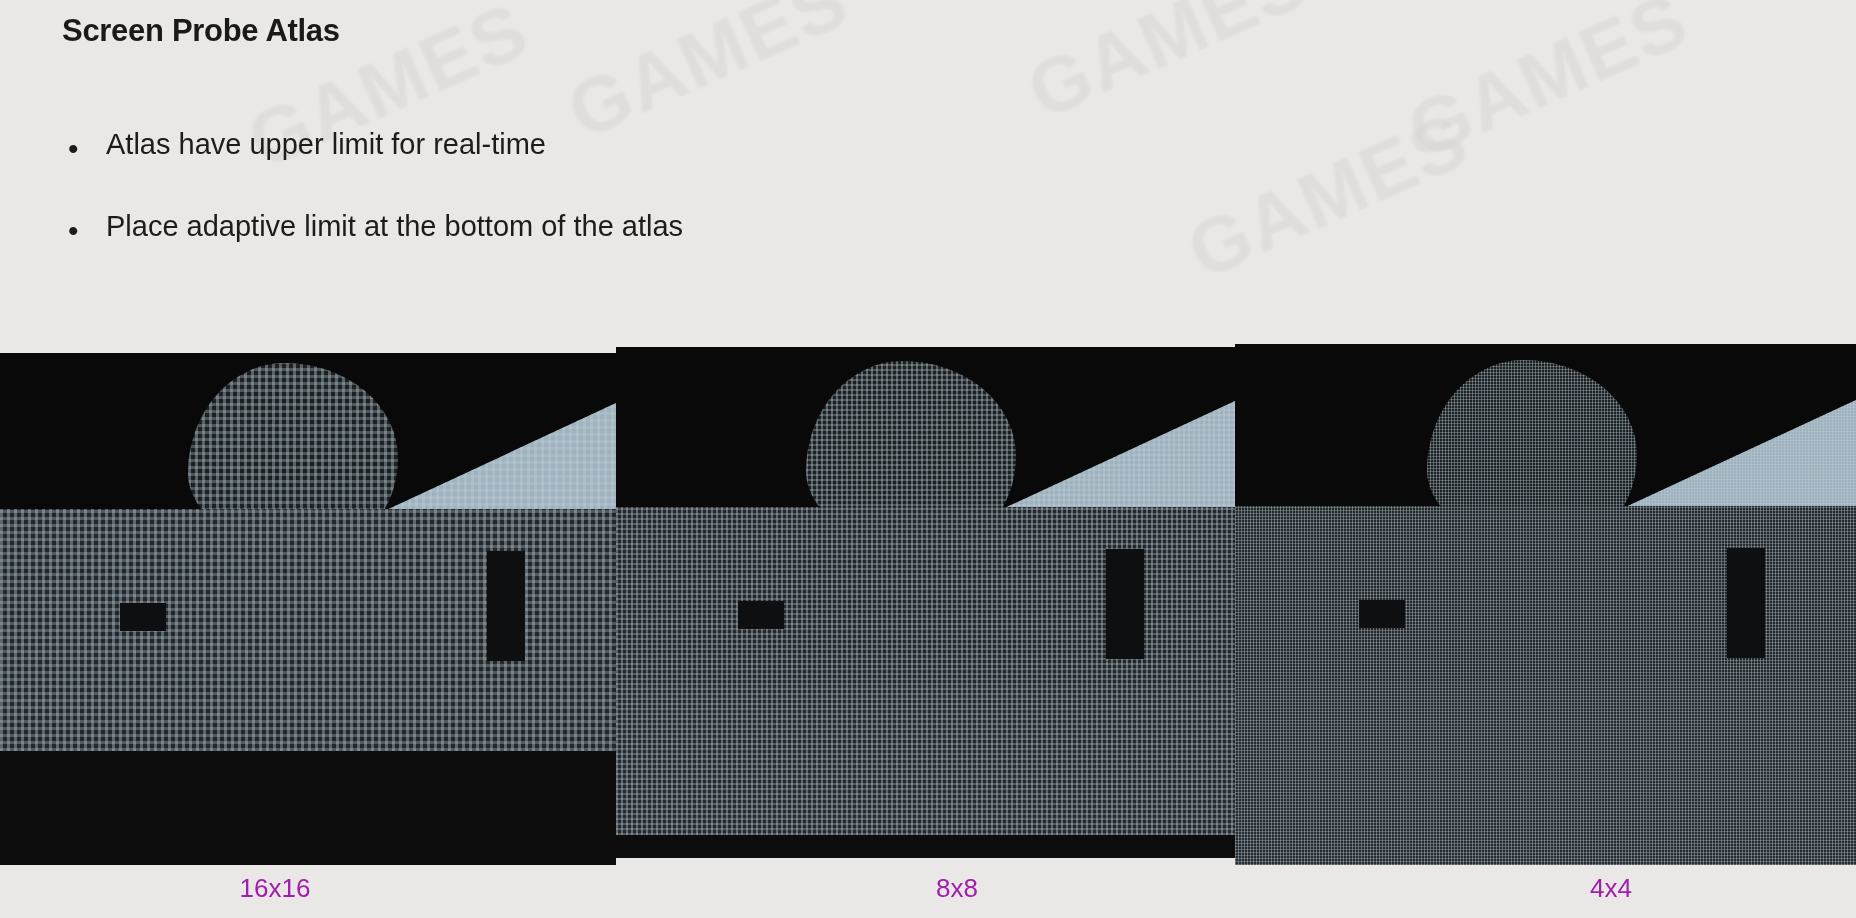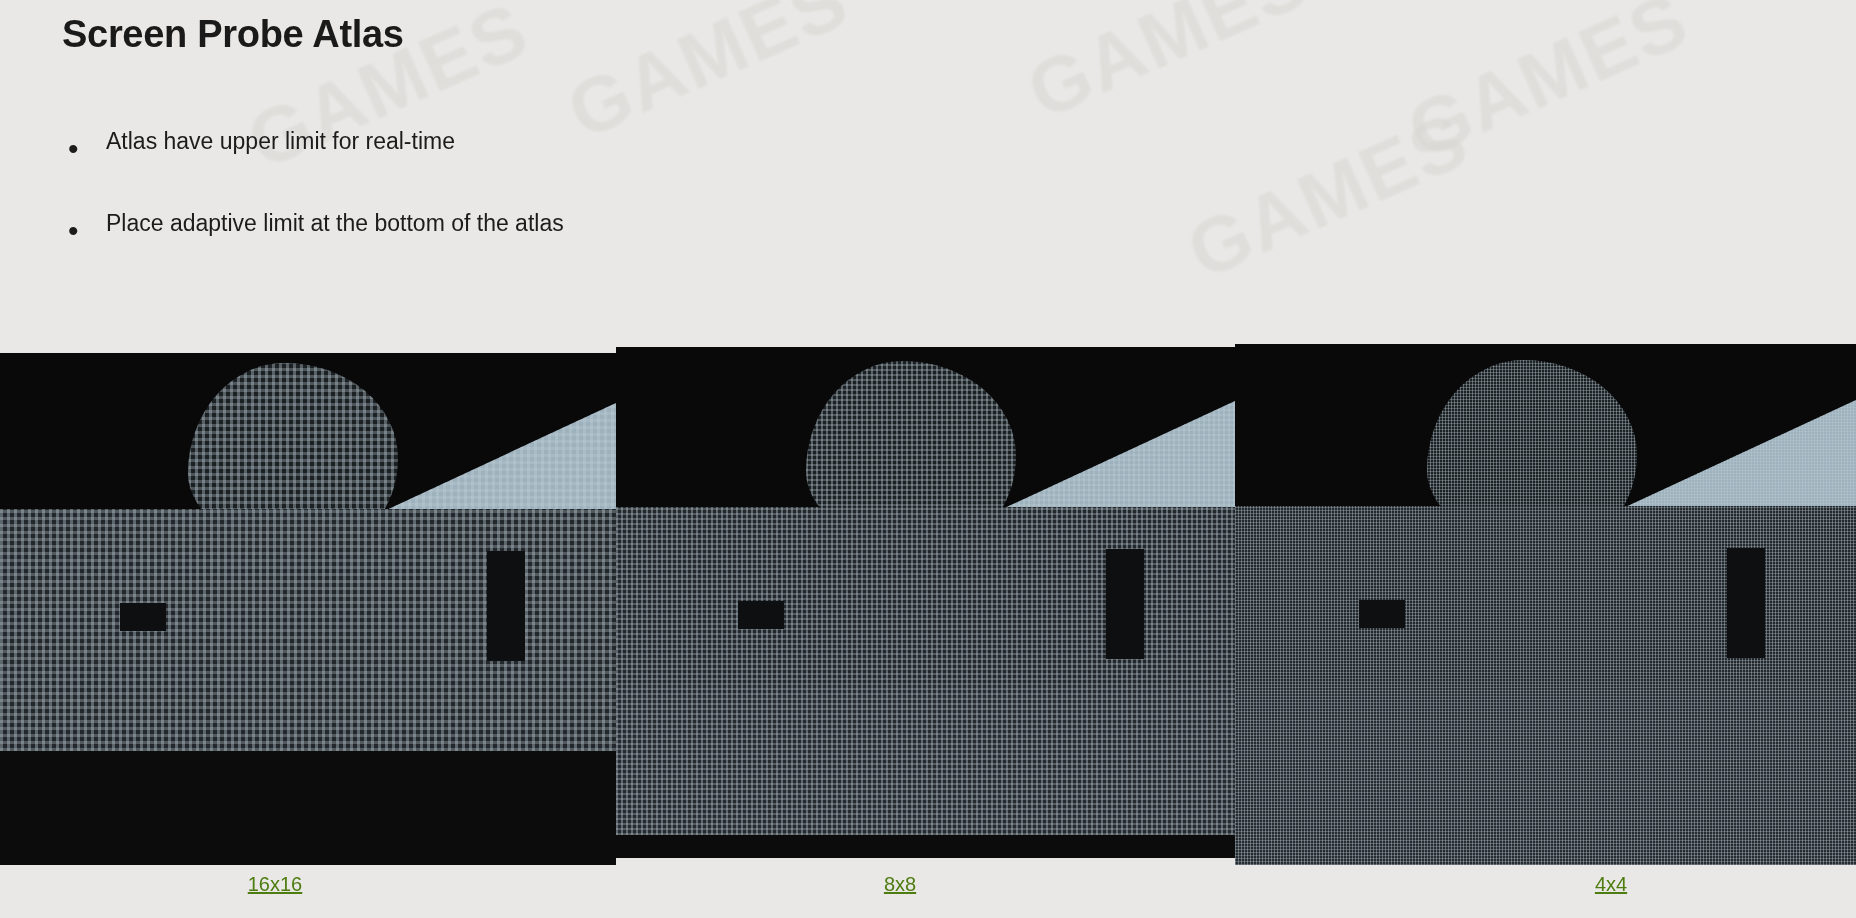--- a/index.html
+++ b/index.html
@@ -32,36 +32,36 @@
   .wm-a{ left:240px;  top:40px;  font-size:78px; transform:rotate(-24deg); }
   .wm-b{ left:560px;  top:10px;  font-size:78px; transform:rotate(-24deg); }
   .wm-c{ left:1020px; top:-10px; font-size:78px; transform:rotate(-24deg); }
   .wm-d{ left:1400px; top:30px;  font-size:78px; transform:rotate(-24deg); }
   .wm-e{ left:1180px; top:150px; font-size:78px; transform:rotate(-24deg); }
 
   
   #slide-head{position:absolute;left:0;top:0;width:1856px;z-index:2;}
   #page-title{
     position:absolute;left:62px;top:13px;
-    font-size:38px;font-weight:700;color:#1a1a1a;
+    font-size:31px;font-weight:700;color:#1a1a1a;
     letter-spacing:-.3px;
   }
   .bullet-row{
     position:absolute;left:68px;
     display:flex;align-items:flex-start;
     color:#1c1c1c;
   }
   .bullet-row:nth-of-type(1){top:128px;}
   .bullet-dot{
     font-size:30px;line-height:1;
     width:38px;flex:0 0 38px;
     text-align:left;padding-top:6px;
     color:#1c1c1c;
   }
-  .bullet-text{font-size:23px;line-height:1.15;text-align:center;}
+  .bullet-text{font-size:29px;line-height:1.15;text-align:center;}
 
   
   #atlas-figure{
     position:absolute;left:0;top:295px;
     width:1856px;height:623px;
     z-index:2;
   }
   .panel{
     position:absolute;
     background:#0c0c0c;
@@ -133,27 +133,26 @@
     background-color:#262b30;
   }
 
   
   #atlas-labels{
     position:absolute;left:0;top:865px;width:1856px;height:53px;
     z-index:3;
   }
   .atlas-label{
     position:absolute;top:8px;
-    font-size:20px;color:#4d7c0f;
+    font-size:26px;color:#a21caf;
     text-align:center;
     transform:translateX(-50%);
-    text-decoration:underline;
   }
   #label-16{ left:275px; }
-  #label-8 { left:900px; }
+  #label-8 { left:957px; }
   #label-4 { left:1611px; }
 </style>
 </head>
 <body>
 
 <div id="watermark">
   <span class="wm wm-a">GAMES</span>
   <span class="wm wm-b">GAMES</span>
   <span class="wm wm-c">GAMES</span>
   <span class="wm wm-d">GAMES</span>

